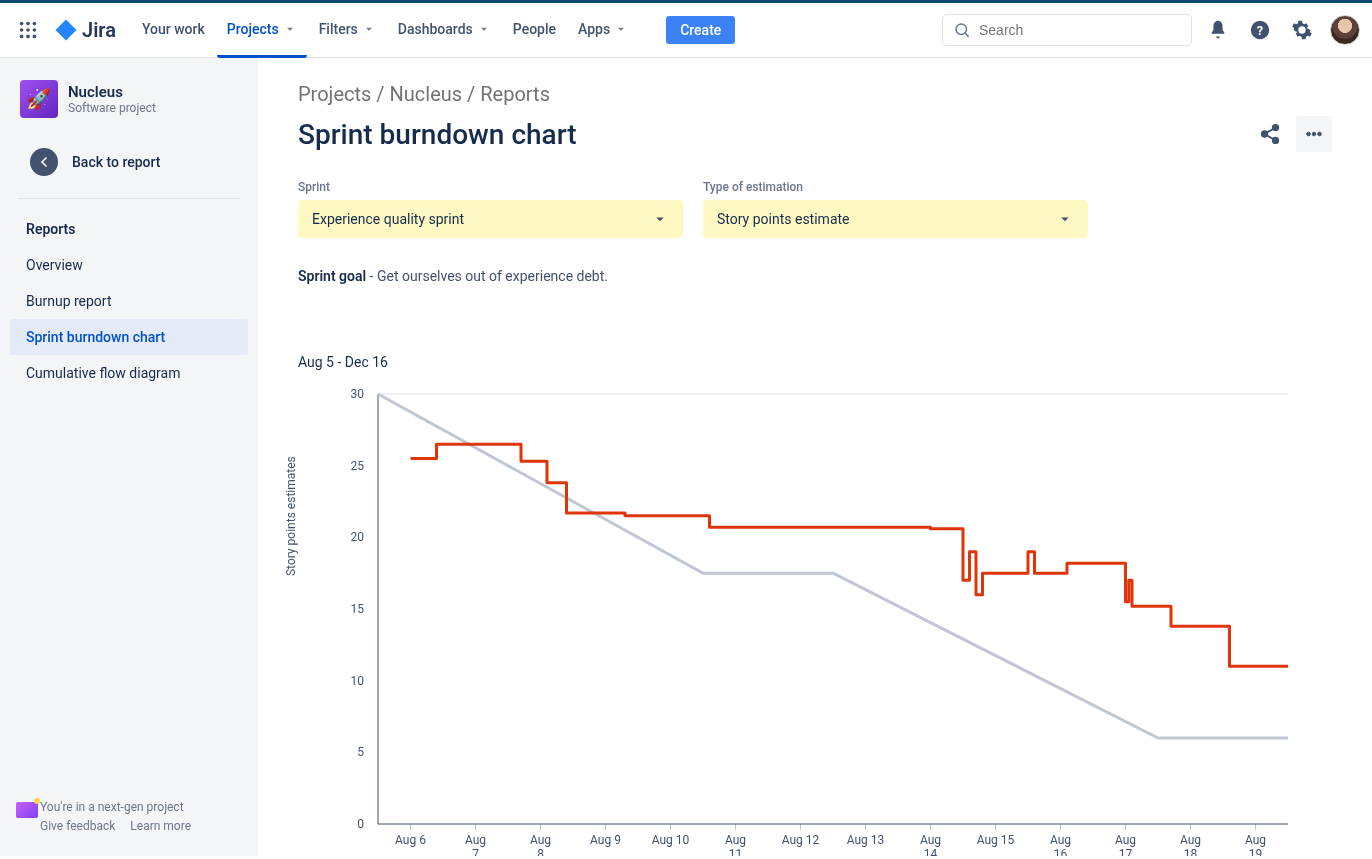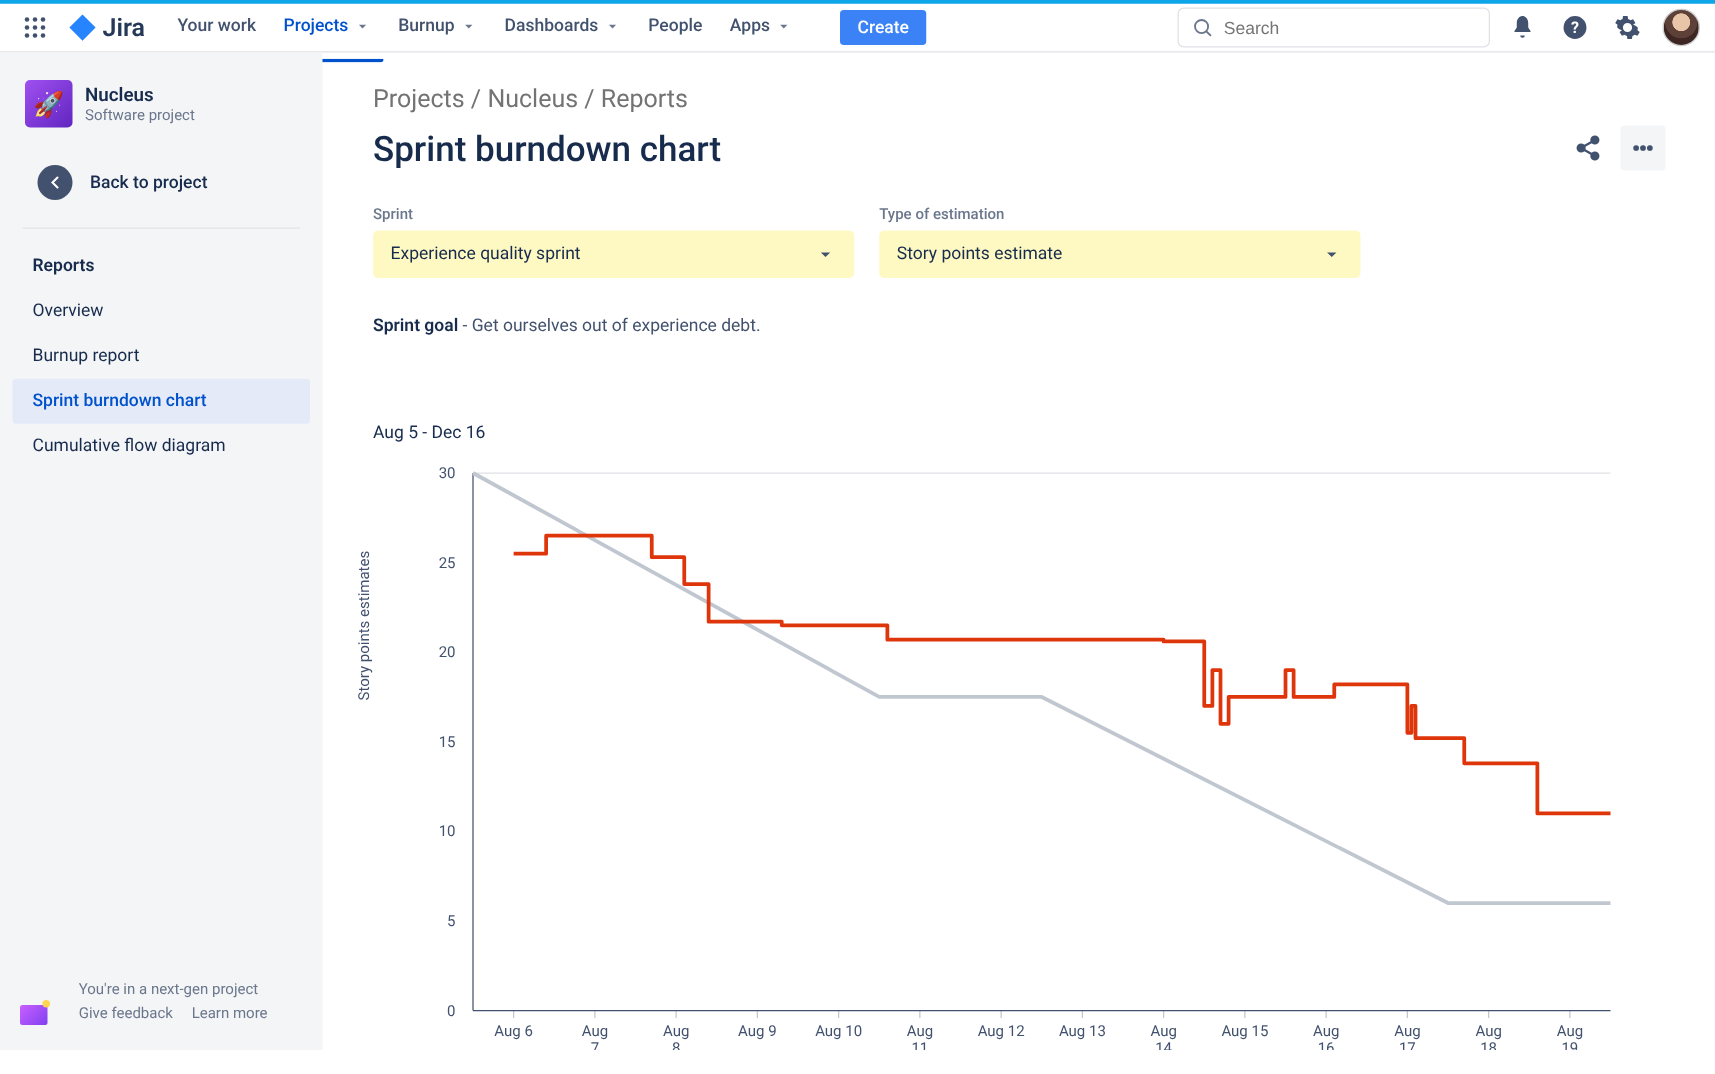--- a/index.html
+++ b/index.html
@@ -1,18 +1,18 @@
 <!DOCTYPE html>
 <html><head>
 <meta charset="utf-8">
 <style>
   * { box-sizing: border-box; margin: 0; padding: 0; }
   body { font-family: -apple-system, BlinkMacSystemFont, "Segoe UI", Roboto, sans-serif; font-size: 14px; color: #172B4D; background: #fff; }
   
-  .topnav { height: 42px; display: flex; align-items: center; padding: 0 12px; border-bottom: 1px solid #DFE1E6; border-top: 3px solid #0ea5e9; gap: 6px; }
+  .topnav { height: 58px; display: flex; align-items: center; padding: 0 12px; border-bottom: 1px solid #DFE1E6; border-top: 3px solid #0c4a6e; gap: 6px; }
   .app-switcher { width: 32px; height: 32px; display:flex; align-items:center; justify-content:center; cursor:pointer; border-radius:3px;}
   .app-switcher svg { width:22px; height:22px; fill:#42526E;}
   .logo { display:flex; align-items:center; gap:4px; margin: 0 10px 0 4px; cursor:pointer;}
   .logo-text { font-size: 20px; font-weight:600; color:#253858; }
   .nav-items { display:flex; align-items:center; gap:2px; }
   .nav-item { padding: 8px 10px; color:#42526E; font-weight:500; border-radius:3px; cursor:pointer; display:flex; align-items:center; gap:4px; height:55px; border-bottom:3px solid transparent;}
   .nav-item.active { color:#0052CC; border-bottom:3px solid #0052CC;}
   .nav-item .chev { width:14px; height:14px; }
   .create-btn { background:#3b82f6; color:#fff; padding: 6px 14px; border-radius:3px; font-weight:500; cursor:pointer; margin-left:22px;}
   .spacer { flex:1; }
@@ -27,21 +27,21 @@
   .project-head { display:flex; gap:10px; padding: 0 10px 20px 10px; align-items:center;}
   .project-icon { width:38px; height:38px; border-radius:4px; background: linear-gradient(135deg, #a050f0, #6025c0); display:flex; align-items:center; justify-content:center; font-size:20px;}
   .project-title { font-weight:600; color:#172B4D; font-size:15px;}
   .project-sub { color:#6B778C; font-size:12px;}
   .back-row { display:flex; align-items:center; gap:14px; padding: 10px 10px 22px 12px; cursor:pointer; color:#172B4D; font-weight:500; border-bottom:1px solid #e2e4e9; margin: 0 8px;}
   .back-circle { width:28px; height:28px; border-radius:50%; background:#42526E; display:flex; align-items:center; justify-content:center;}
   .back-circle svg{ width:16px; height:16px; fill:#fff;}
   .section-label { padding: 22px 16px 10px 16px; font-weight:600; color:#172B4D;}
   .side-item { padding: 10px 16px; border-radius:3px; cursor:pointer; color:#172B4D;}
   .side-item.active { background:#E4EAF7; color:#0052CC; font-weight:500;}
-  .sidebar-footer { margin-top:auto; padding: 10px 6px; display:flex; gap:25px; align-items:flex-end;}
+  .sidebar-footer { margin-top:auto; padding: 10px 6px; display:flex; gap:2px; align-items:flex-start;}
   .footer-icon { width:22px; height:16px; background: linear-gradient(135deg, #c860ff, #8040f0); border-radius:2px; margin-top:4px; position:relative;}
   .footer-icon::after { content:''; position:absolute; top:-4px; right:-2px; width:6px; height:6px; background:#ffd54f; border-radius:50%;}
   .footer-text { font-size:12px; color:#6B778C; line-height:1.6;}
   .footer-text a { color:#6B778C; text-decoration:none; margin-right:12px; cursor:pointer;}
   
   .main { flex:1; padding: 24px 40px; overflow:auto;}
   .breadcrumb { color:#737373; font-size:20px; margin-bottom: 10px;}
   .title-row { display:flex; align-items:center; justify-content:space-between; margin-bottom: 28px;}
   .page-title { font-size: 28px; font-weight:500; color:#172B4D;}
   .title-actions { display:flex; gap:8px; align-items:center;}
@@ -93,21 +93,21 @@
       <div class="nav-item">
         <span>Your work</span>
       </div>
       <div class="nav-item active">
         <span>Projects</span>
         <svg class="chev" viewBox="0 0 24 24" fill="#6B778C">
           <path d="M7 10l5 5 5-5z"></path>
         </svg>
       </div>
       <div class="nav-item">
-        <span>Burnup</span>
+        <span>Filters</span>
         <svg class="chev" viewBox="0 0 24 24" fill="#6B778C">
           <path d="M7 10l5 5 5-5z"></path>
         </svg>
       </div>
       <div class="nav-item">
         <span>Dashboards</span>
         <svg class="chev" viewBox="0 0 24 24" fill="#6B778C">
           <path d="M7 10l5 5 5-5z"></path>
         </svg>
       </div>
@@ -158,21 +158,21 @@
         <div class="project-title">Nucleus</div>
         <div class="project-sub">Software project</div>
       </div>
     </div>
     <div class="back-row">
       <div class="back-circle">
         <svg viewBox="0 0 24 24">
             <path d="M15 6l-6 6 6 6" stroke="#fff" stroke-width="2.5" fill="none" stroke-linecap="round"></path>
           </svg>
       </div>
-      <span>Back to project</span>
+      <span>Back to report</span>
     </div>
     <div class="section-label">Reports</div>
     <div id="side-items">
         <div class="side-item">Overview</div>
         <div class="side-item">Burnup report</div>
         <div class="side-item active">Sprint burndown chart</div>
         <div class="side-item">Cumulative flow diagram</div>
       </div>
     <div class="sidebar-footer">
       <div class="footer-icon"></div>

